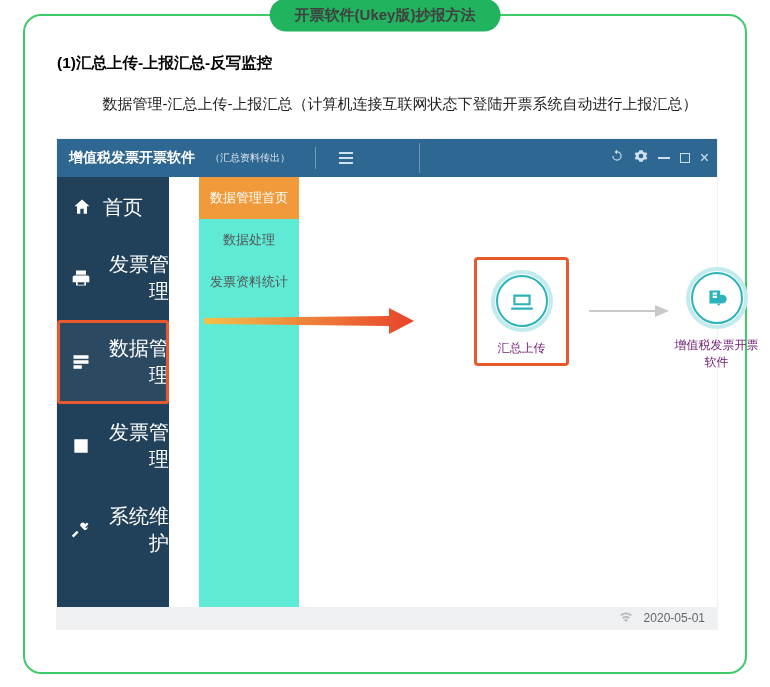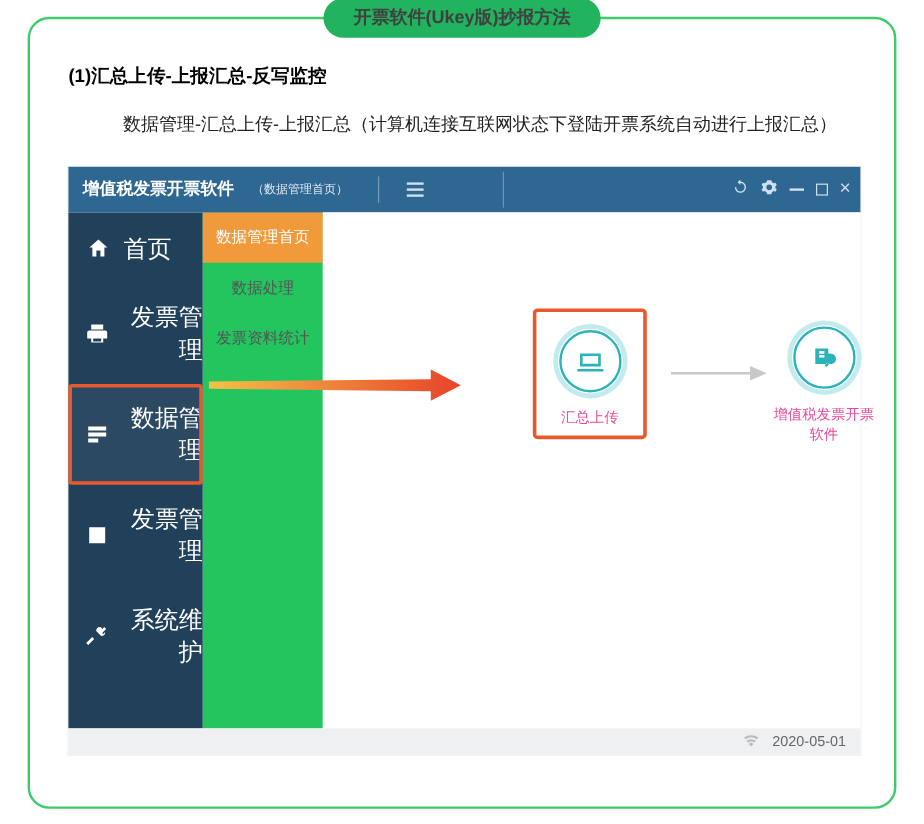--- a/index.html
+++ b/index.html
@@ -121,21 +121,22 @@
   .nav-item.selected {
     background: rgba(255,255,255,.05);
     outline: 3px solid #e9592e;
     outline-offset: -3px;
     border-radius: 3px;
   }
   .nav-icon { width:22px; height:22px; display:flex; align-items:center; justify-content:center; }
   .nav-icon svg { fill:#fff; }
   .subsidebar {
     width: 100px;
-    background: #22c55e;
+    background: #5eead4;
+    margin-left: 30px;
   }
   .sub-item {
     height: 42px;
     display:flex; align-items:center; justify-content:center;
     font-size: 13px;
     color:#555;
     cursor:pointer;
   }
   .sub-item.hi {
     background:#f19a3c;
@@ -165,21 +166,21 @@
     margin:0 auto 8px;
     display:flex; align-items:center; justify-content:center;
     background:#fff;
   }
   .card .circ-inner {
     width:52px; height:52px; border-radius:50%;
     border:2px solid #2ab4ba;
     display:flex; align-items:center; justify-content:center;
   }
   .card .circ-inner svg { fill:#2ab4ba; }
-  .card .lbl { font-size:12px; color:#ec4899; }
+  .card .lbl { font-size:12px; color:#701a75; }
   .card.boxed {
     border:3px solid #e9592e;
     border-radius:4px;
     padding:10px 4px 6px;
   }
   .link-arrow {
     position:absolute;
     left:290px; top:127px;
     width:80px; height:14px;
   }
@@ -203,21 +204,21 @@
   <div class="pill">开票软件(Ukey版)抄报方法</div>
 
   <div class="inner-pad">
     <div class="s1-title">(1)汇总上传-上报汇总-反写监控</div>
     <div class="s1-desc">数据管理-汇总上传-上报汇总（计算机连接互联网状态下登陆开票系统自动进行上报汇总）</div>
 
     <div class="appwin">
 
       <div class="titlebar">
         <span class="tb-title">增值税发票开票软件</span>
-        <span class="tb-sub">（数据管理首页）</span>
+        <span class="tb-sub">（汇总资料传出）</span>
         <span class="tb-sep"></span>
         <span class="tb-ham">
             <span></span>
             <span></span>
             <span></span>
           </span>
         <span class="tb-extra"></span>
 
         <div class="tb-right">
           <span class="tb-glyph">

